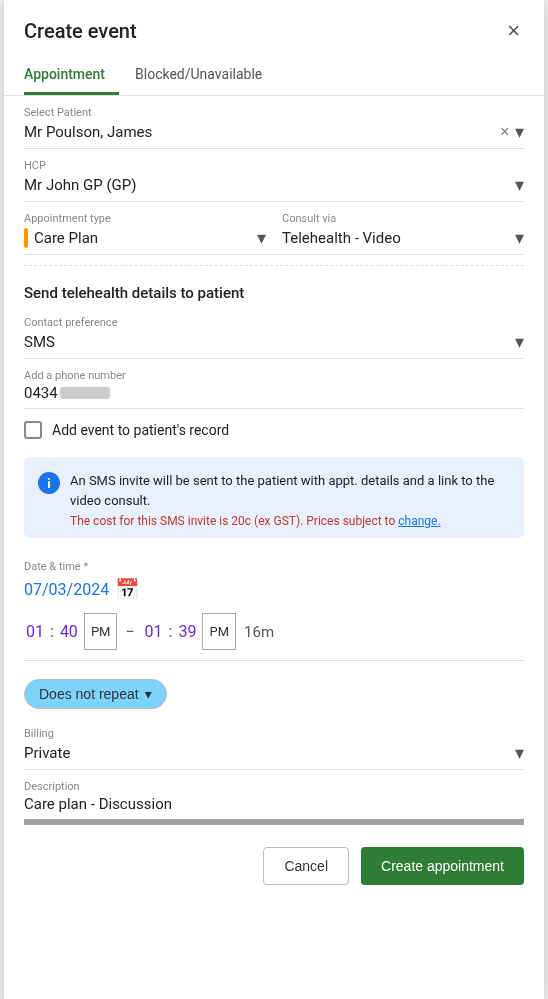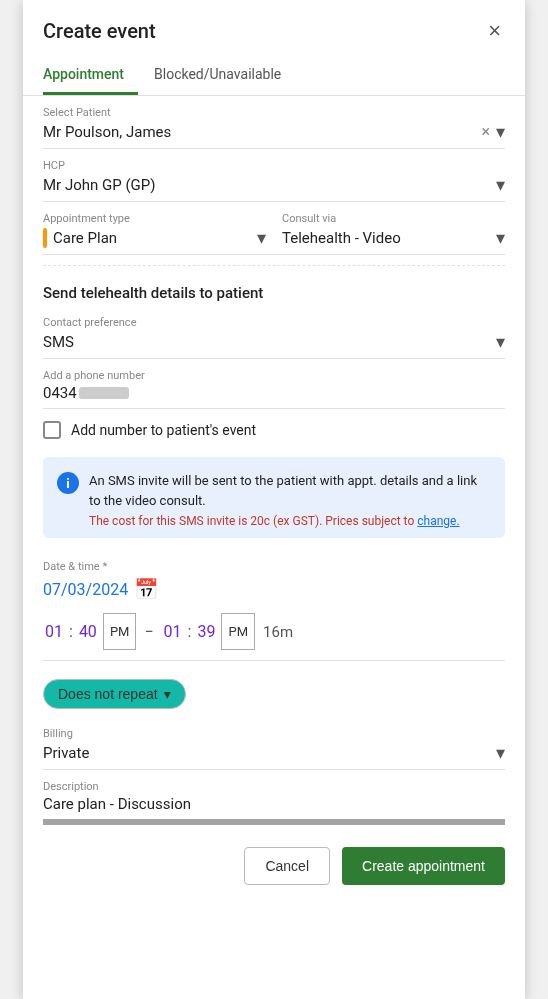--- a/index.html
+++ b/index.html
@@ -4,21 +4,21 @@
   <style>
     * { box-sizing: border-box; margin: 0; padding: 0; }
     body {
       font-family: -apple-system, BlinkMacSystemFont, 'Segoe UI', Roboto, sans-serif;
       background: #f0f0f0;
       display: flex;
       justify-content: center;
       align-items: flex-start;
     }
     .modal {
-      width: 502px;
+      width: 540px;
       min-height: 999px;
       background: #fff;
       position: relative;
       box-shadow: 0 2px 12px rgba(0,0,0,0.2);
     }
     .modal-header {
       display: flex;
       justify-content: space-between;
       align-items: center;
       padding: 16px 20px 0 20px;
@@ -252,21 +252,21 @@
       display: inline-flex;
       align-items: center;
       border: 1px solid #bbb;
       border-radius: 20px;
       padding: 6px 14px;
       font-size: 14px;
       color: #333;
       cursor: pointer;
       margin: 12px 0 8px 0;
       gap: 6px;
-      background: #14b8a6;
+      background: #7dd3fc;
     }
     .billing-section {
       padding: 10px 0 6px 0;
       border-bottom: 1px solid #e0e0e0;
     }
     .desc-section {
       padding: 10px 0 6px 0;
       border-bottom: 6px solid #a3a3a3;
     }
     .footer {
@@ -363,21 +363,21 @@
     <div class="field-group">
       <div class="field-label">Add a phone number</div>
       <div class="phone-field">
         <span class="phone-value">0434</span>
         <span class="phone-blurred"></span>
       </div>
     </div>
 
     <div class="checkbox-row">
       <div class="checkbox-box"></div>
-      <span class="checkbox-label">Add number to patient's event</span>
+      <span class="checkbox-label">Add event to patient's record</span>
     </div>
 
     <div class="info-box">
       <div class="info-icon">i</div>
       <div>
         <div class="info-text">An SMS invite will be sent to the patient with appt. details and a link to the video consult.</div>
         <div class="info-subtext">
           <span>The cost for this SMS invite is 20c (ex GST). Prices subject to</span>
           <span class="info-link">change.</span>
         </div>

